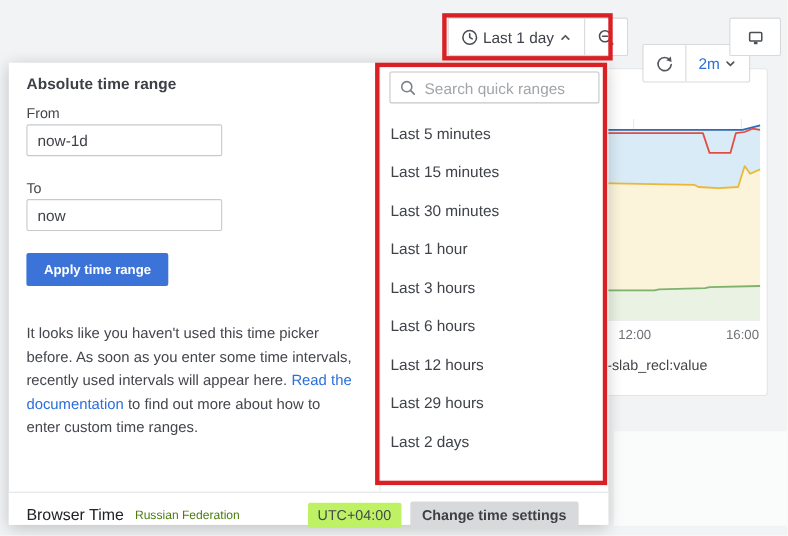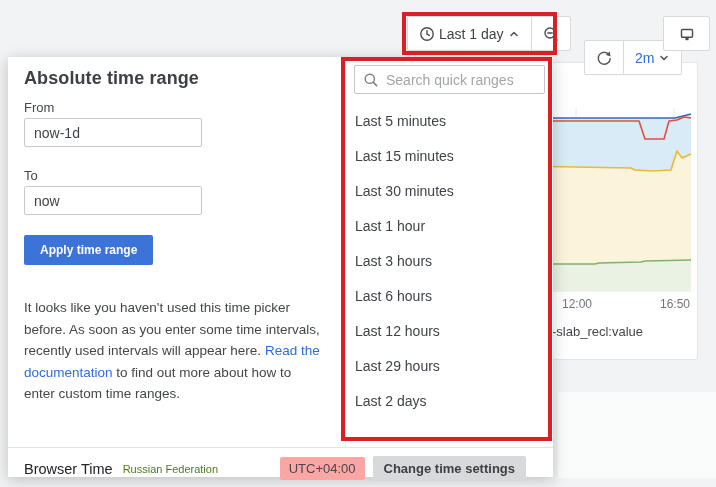--- a/index.html
+++ b/index.html
@@ -33,21 +33,21 @@
 
   
   .red-box { position:absolute; border:4px solid #d92125; z-index:30; pointer-events:none; }
   .rb-toolbar { left:402px; top:12px; width:155px; height:43px; }
   .rb-dropdown { left:341px; top:57px; width:211px; height:384px; }
 
   
   .picker { position:absolute; left:8px; top:57px; width:545px; height:420px; background:#fff;
     box-shadow:0 3px 14px rgba(0,0,0,0.22); z-index:20; }
   .picker-left { position:absolute; left:0; top:0; width:337px; height:390px; padding:11px 20px 0 16px; }
-  .p-heading { font-size:18px; font-weight:700; color:#3d4046; letter-spacing:.1px; }
+  .p-heading { font-size:14px; font-weight:700; color:#3d4046; letter-spacing:.1px; }
   .p-label { font-size:13px; color:#44474d; margin-top:10px; }
   .p-label.first { margin-top:11px; }
   .p-input { width:178px; height:29px; border:1px solid #c7c9cb; border-radius:2px; margin-top:3px;
     font-size:14px; color:#3f4349; padding:0 9px; font-family:"Liberation Sans",sans-serif; display:block; background:#fff; }
   .apply-btn { margin-top:20px; height:30px; padding:0 16px; background:#3b73d9; color:#fff;
     border:none; border-radius:2px; font-size:12px; font-weight:700; font-family:"Liberation Sans",sans-serif; cursor:pointer; }
   .p-info { margin-top:32px; width:300px; font-size:13.5px; line-height:21.5px; color:#43464c; }
   .p-info a { color:#2a6fdb; text-decoration:none; cursor:pointer; }
 
   .picker-right { position:absolute; left:337px; top:0; width:208px; height:390px;
@@ -58,21 +58,21 @@
     font-family:"Liberation Sans",sans-serif; min-width:0; }
   .search-wrap input::placeholder { color:#a2a5a9; }
   .qr-list { margin-top:9px; }
   .qr-item { height:35px; display:flex; align-items:center; padding-left:9px; font-size:14px;
     color:#3f4349; cursor:pointer; }
 
   .picker-footer { position:absolute; left:0; bottom:0; width:100%; height:30px;
     border-top:1px solid #e3e4e5; display:flex; align-items:center; padding:12px 27px 0 16px; background:#fff; }
   .f-title { font-size:14.5px; color:#202226; }
   .f-region { font-size:11px; color:#4d7c0f; margin-left:10px; }
-  .f-utc { margin-left:auto; background:#fca5a5; border-radius:2px; padding:4px 9px;
+  .f-utc { margin-left:auto; background:#bef264; border-radius:2px; padding:4px 9px;
     font-size:13px; color:#45484d; }
   .f-change { margin-left:8px; background:#d8d9da; border:none; border-radius:2px; padding:5px 11px;
     font-size:13px; font-weight:700; color:#3c3f44; font-family:"Liberation Sans",sans-serif; cursor:pointer; }
 </style>
 </head>
 <body>
 
 <div class="chart-card">
   <svg width="318" height="190" viewBox="0 0 318 190">
       <line x1="0" y1="78" x2="310" y2="78" stroke="#e6e8ea" stroke-width="1"></line>
@@ -82,21 +82,21 @@
       <line x1="293" y1="0" x2="293" y2="183" stroke="#e6e8ea" stroke-width="1"></line>
       <path d="M0,10 L294,10 L310,6 L310,46 L301,50 L296,43 L290,62 L272,63 L254,62 L250,60 L140,58 L0,55 Z" fill="#d9ebf6" stroke="none"></path>
       <path d="M0,55 L140,58 L250,60 L254,62 L272,63 L290,62 L296,43 L301,50 L310,46 L310,152 L264,153 L260,154 L218,155 L214,156 L154,156 L150,159 L0,158 Z" fill="#fbf3da" stroke="none"></path>
       <path d="M0,158 L150,159 L154,156 L214,156 L218,155 L260,154 L264,153 L310,152 L310,183 L0,183 Z" fill="#eaf2e3" stroke="none"></path>
       <path d="M0,10 L294,10 L310,6" fill="none" stroke="#2f6bb4" stroke-width="1.6" stroke-linejoin="round"></path>
       <path d="M0,13 L258,13 L264,31 L283,31 L288,13 L296,12 L303,9 L310,10" fill="none" stroke="#e24d42" stroke-width="1.6" stroke-linejoin="round"></path>
       <path d="M0,55 L140,58 L250,60 L254,62 L272,63 L290,62 L296,43 L301,50 L310,46" fill="none" stroke="#eab839" stroke-width="1.6" stroke-linejoin="round"></path>
       <path d="M0,158 L150,159 L154,156 L214,156 L218,155 L260,154 L264,153 L310,152" fill="none" stroke="#7eb26d" stroke-width="1.6" stroke-linejoin="round"></path>
     </svg>
   <span class="x-tick t1">12:00</span>
-  <span class="x-tick t2">16:50</span>
+  <span class="x-tick t2">16:00</span>
   <span class="legend-line l1">-slab_recl:value</span>
 </div>
 <div class="lower-panel"></div>
 
 <div class="tb-group g-timepicker">
   <div class="tb-seg">
     <svg class="icon16" viewBox="0 0 16 16">
       <circle cx="8" cy="8" r="6.2" fill="none" stroke="#4a4d52" stroke-width="1.4"></circle>
       <path d="M8 4.6 V8 L10.3 9.4" fill="none" stroke="#4a4d52" stroke-width="1.4" stroke-linecap="round"></path>
     </svg>

